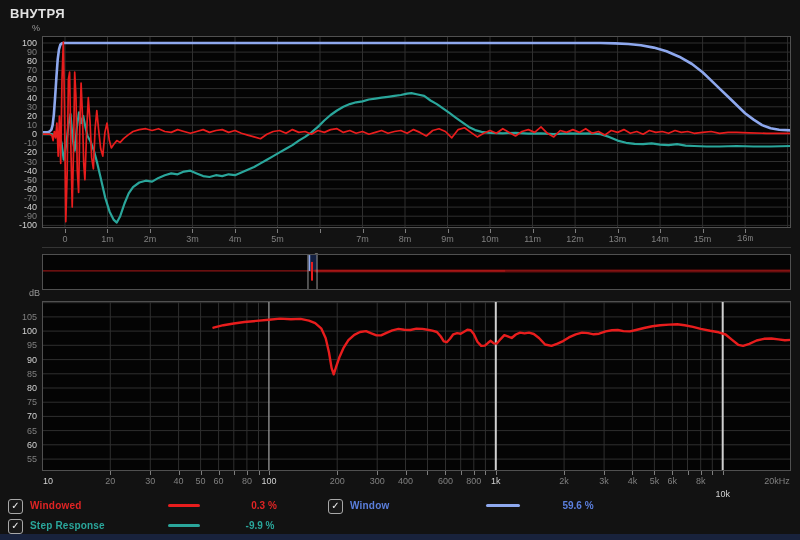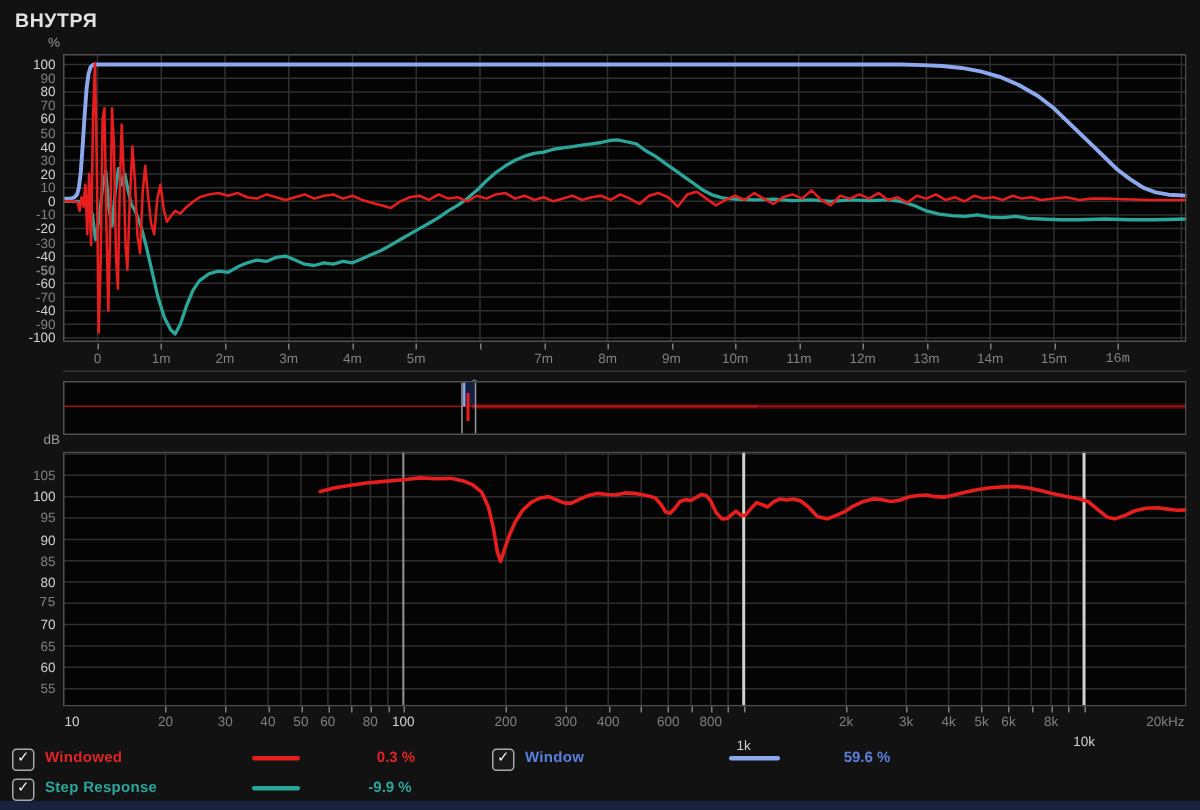--- a/index.html
+++ b/index.html
@@ -158,21 +158,21 @@
 
 <div class="abs unit-label" style="left:0;top:288px">dB</div>
 
 <div class="abs" id="botYLabels" style="left:0;top:0;width:40px;height:480px">
     <div class="ylab min" style="left: 0px; top: 312.92px;">105</div>
     <div class="ylab maj" style="left: 0px; top: 327.134px;">100</div>
     <div class="ylab min" style="left: 0px; top: 341.348px;">95</div>
     <div class="ylab maj" style="left: 0px; top: 355.562px;">90</div>
     <div class="ylab min" style="left: 0px; top: 369.776px;">85</div>
     <div class="ylab maj" style="left: 0px; top: 383.99px;">80</div>
-    <div class="ylab min" style="left: 0px; top: 398.204px; font-family: Liberation Mono, monospace;">75</div>
+    <div class="ylab min" style="left: 0px; top: 398.204px;">75</div>
     <div class="ylab maj" style="left: 0px; top: 412.418px;">70</div>
     <div class="ylab min" style="left: 0px; top: 426.632px;">65</div>
     <div class="ylab maj" style="left: 0px; top: 440.846px;">60</div>
     <div class="ylab min" style="left: 0px; top: 455.06px;">55</div>
   </div>
 
 <div class="abs chartbox" id="bottomChart" style="left:42px;top:301px;width:749px;height:170px">
   <svg id="botSvg" width="749" height="170" viewBox="0 0 749 170">
       <line x1="0" y1="1.7" x2="749" y2="1.7" stroke="#2f2f2f" stroke-width="1"></line>
       <line x1="0" y1="15.9" x2="749" y2="15.9" stroke="#2f2f2f" stroke-width="1"></line>
@@ -252,21 +252,21 @@
     <div class="xlab min" style="left: 136.607px; top: 5px;">40</div>
     <div class="xlab min" style="left: 158.596px; top: 5px;">50</div>
     <div class="xlab min" style="left: 176.562px; top: 5px;">60</div>
     <div class="xlab min" style="left: 204.91px; top: 5px;">80</div>
     <div class="xlab maj" style="left: 226.899px; top: 5px;">100</div>
     <div class="xlab min" style="left: 295.202px; top: 5px;">200</div>
     <div class="xlab min" style="left: 335.157px; top: 5px;">300</div>
     <div class="xlab min" style="left: 363.506px; top: 5px;">400</div>
     <div class="xlab min" style="left: 403.461px; top: 5px;">600</div>
     <div class="xlab min" style="left: 431.809px; top: 5px;">800</div>
-    <div class="xlab maj" style="left: 453.798px; top: 5px; margin-top: 16px;">1k</div>
+    <div class="xlab maj" style="left: 453.798px; top: 5px;">1k</div>
     <div class="xlab min" style="left: 522.101px; top: 5px;">2k</div>
     <div class="xlab min" style="left: 562.056px; top: 5px;">3k</div>
     <div class="xlab min" style="left: 590.404px; top: 5px;">4k</div>
     <div class="xlab min" style="left: 612.393px; top: 5px;">5k</div>
     <div class="xlab min" style="left: 630.359px; top: 5px;">6k</div>
     <div class="xlab min" style="left: 658.708px; top: 5px;">8k</div>
     <div class="xlab maj" style="left: 680.697px; top: 18px;">10k</div>
     <div class="xlab min" style="left: 735px; top: 5px;">20kHz</div>
   </div>
 

